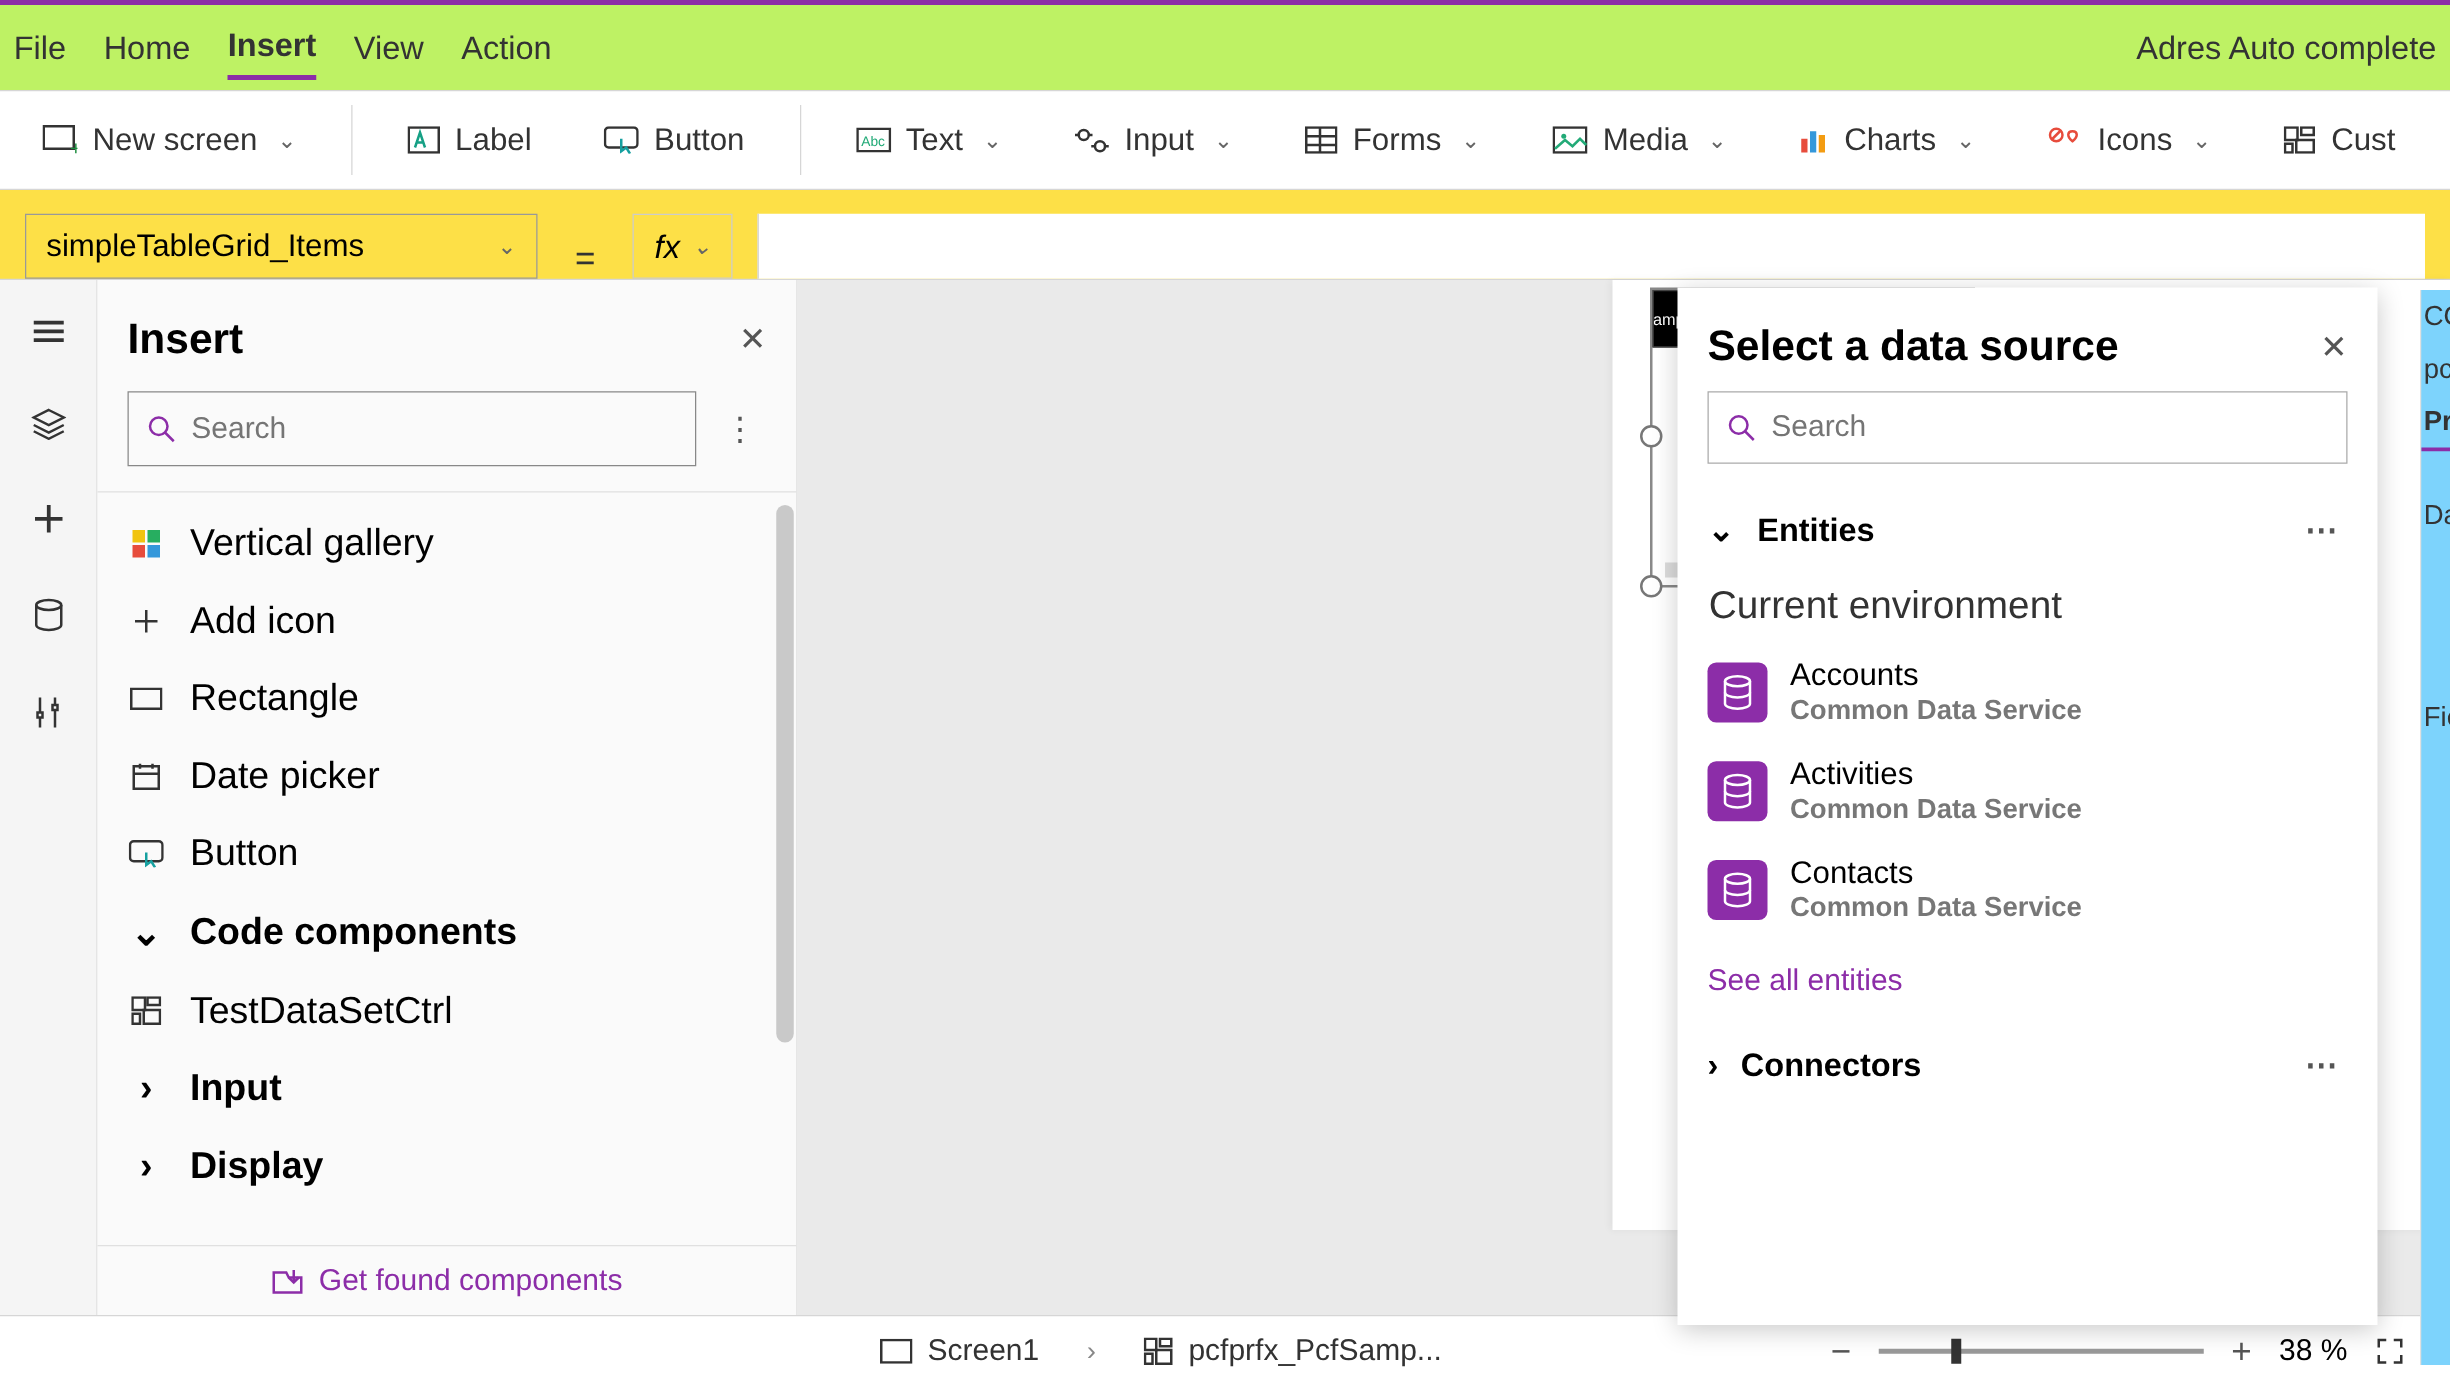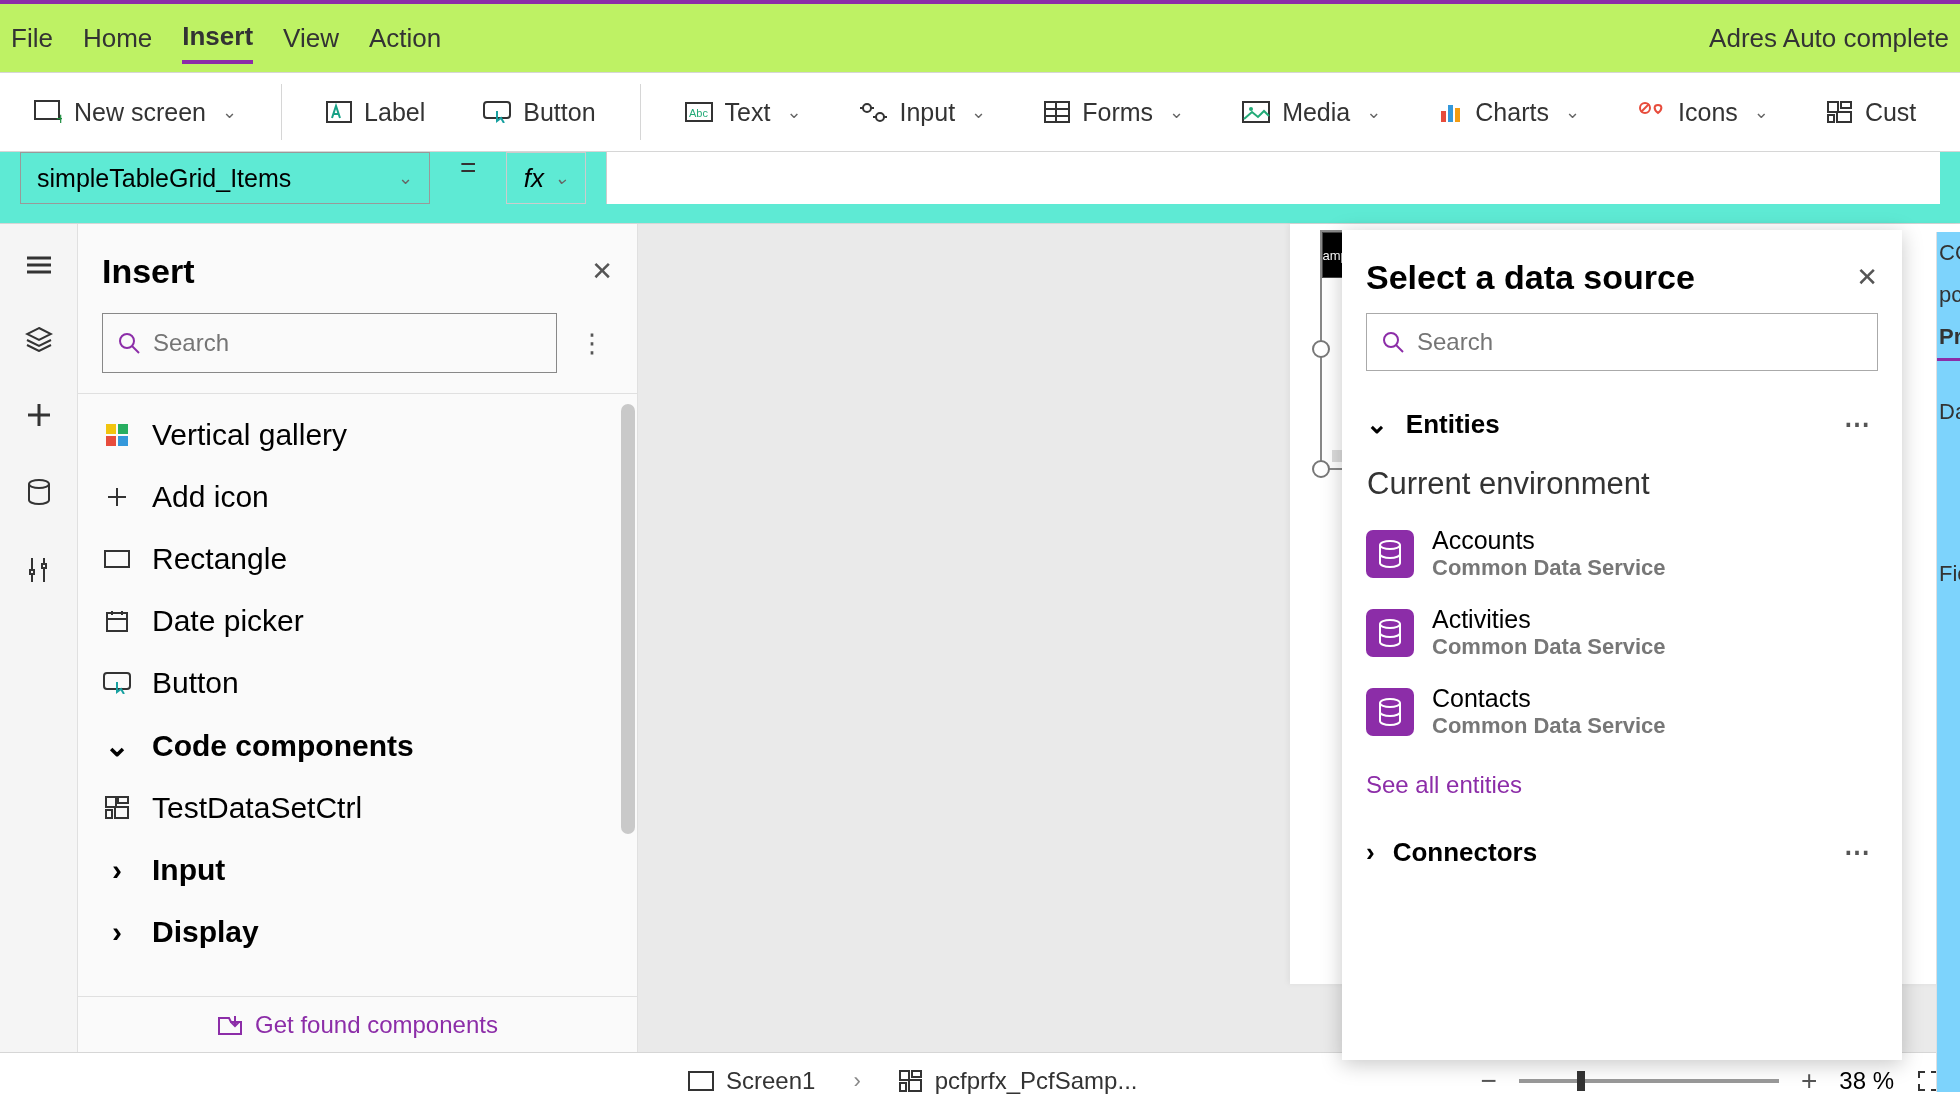--- a/index.html
+++ b/index.html
@@ -13,21 +13,21 @@
 .app-title { font-size: 26px; color: #333; }
 
 
 .ribbon { height: 80px; background: #fff; border-top: 1px solid #d6d6d6; border-bottom: 1px solid #d6d6d6; display: flex; align-items: center; padding: 0 20px; gap: 30px; }
 .ribbon-item { display: flex; align-items: center; gap: 12px; font-size: 25px; color: #333; padding: 10px 14px; cursor: pointer; }
 .ribbon-divider { width: 1px; height: 56px; background: #d6d6d6; }
 .ribbon-icon { display: inline-flex; align-items: center; justify-content: center; }
 .chev { font-size: 18px; color: #666; margin-left: 4px; }
 
 
-.formula-bar { height: 72px; background: #5eead4; border-bottom: 1px solid #d6d6d6; display: flex; align-items: flex-start; padding: 0 20px; gap: 20px; }
+.formula-bar { height: 72px; background: #fde047; border-bottom: 1px solid #d6d6d6; display: flex; align-items: flex-end; padding: 0 20px; gap: 20px; }
 .prop-dropdown { width: 410px; height: 52px; border: 1px solid #999; display: flex; align-items: center; padding: 0 16px; font-size: 25px; justify-content: space-between; cursor: pointer; }
 .eq-sign { font-size: 28px; color: #333; padding: 0 10px; }
 .fx-box { width: 80px; height: 52px; border: 1px solid #ccc; display: flex; align-items: center; justify-content: center; font-style: italic; font-size: 26px; cursor: pointer; gap: 6px; }
 .formula-input { flex: 1; height: 52px; border: none; border-left: 1px solid #ccc; padding: 0 14px; font-size: 24px; }
 
 
 .main { display: flex; height: calc(100% - 72px - 80px - 72px - 56px); }
 
 
 .leftrail { width: 78px; background: #f5f5f5; border-right: 1px solid #e0e0e0; display: flex; flex-direction: column; align-items: center; padding-top: 30px; gap: 50px; }
@@ -75,21 +75,21 @@
 .entity-name { font-size: 25px; }
 .entity-sub { font-size: 22px; color: #777; font-weight: bold; }
 .see-all { color: #8c2da8; font-size: 24px; padding: 20px 24px; cursor: pointer; }
 
 
 .right-peek { position: absolute; right: 0; top: 232px; width: 24px; height: 860px; background: #7dd3fc; border-left: 1px solid #e0e0e0; overflow: hidden; font-size: 22px; color: #333; z-index: 5; }
 .right-peek div { padding: 8px 2px; white-space: nowrap; }
 .right-peek .bold { font-weight: 600; }
 
 
-.statusbar { position: absolute; bottom: 0; left: 0; right: 0; height: 56px; background: #fff; border-top: 1px solid #d6d6d6; display: flex; align-items: center; padding: 0 12px; gap: 24px; }
+.statusbar { position: absolute; bottom: 0; left: 0; right: 0; height: 56px; background: #fff; border-top: 1px solid #d6d6d6; display: flex; align-items: center; padding: 0 28px; gap: 24px; }
 .bc { display: flex; align-items: center; gap: 12px; font-size: 24px; color: #333; padding: 6px 14px; cursor: pointer; }
 .bc-sep { color: #888; font-size: 22px; }
 .status-spacer { flex: 1; }
 .zoom-ctrl { display: flex; align-items: center; gap: 14px; }
 .zoom-btn { font-size: 28px; cursor: pointer; color: #555; padding: 0 8px; }
 .zoom-slider { width: 260px; height: 4px; background: #999; position: relative; }
 .zoom-thumb { position: absolute; top: -8px; left: 58px; width: 8px; height: 20px; background: #333; }
 .zoom-val { font-size: 24px; }
 
 svg { display: block; }

